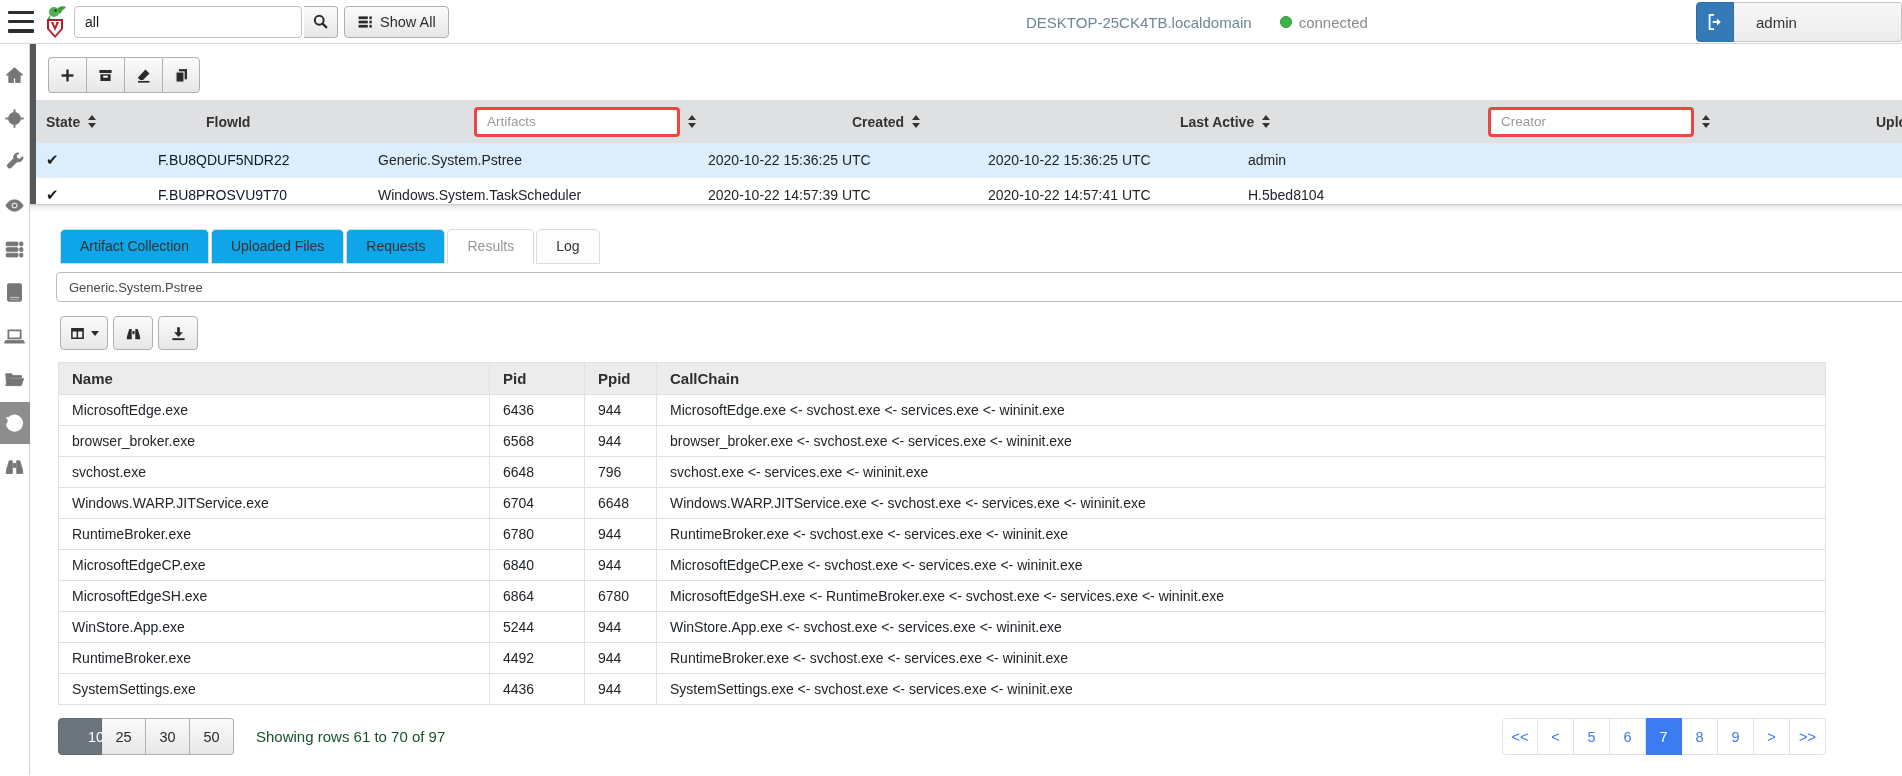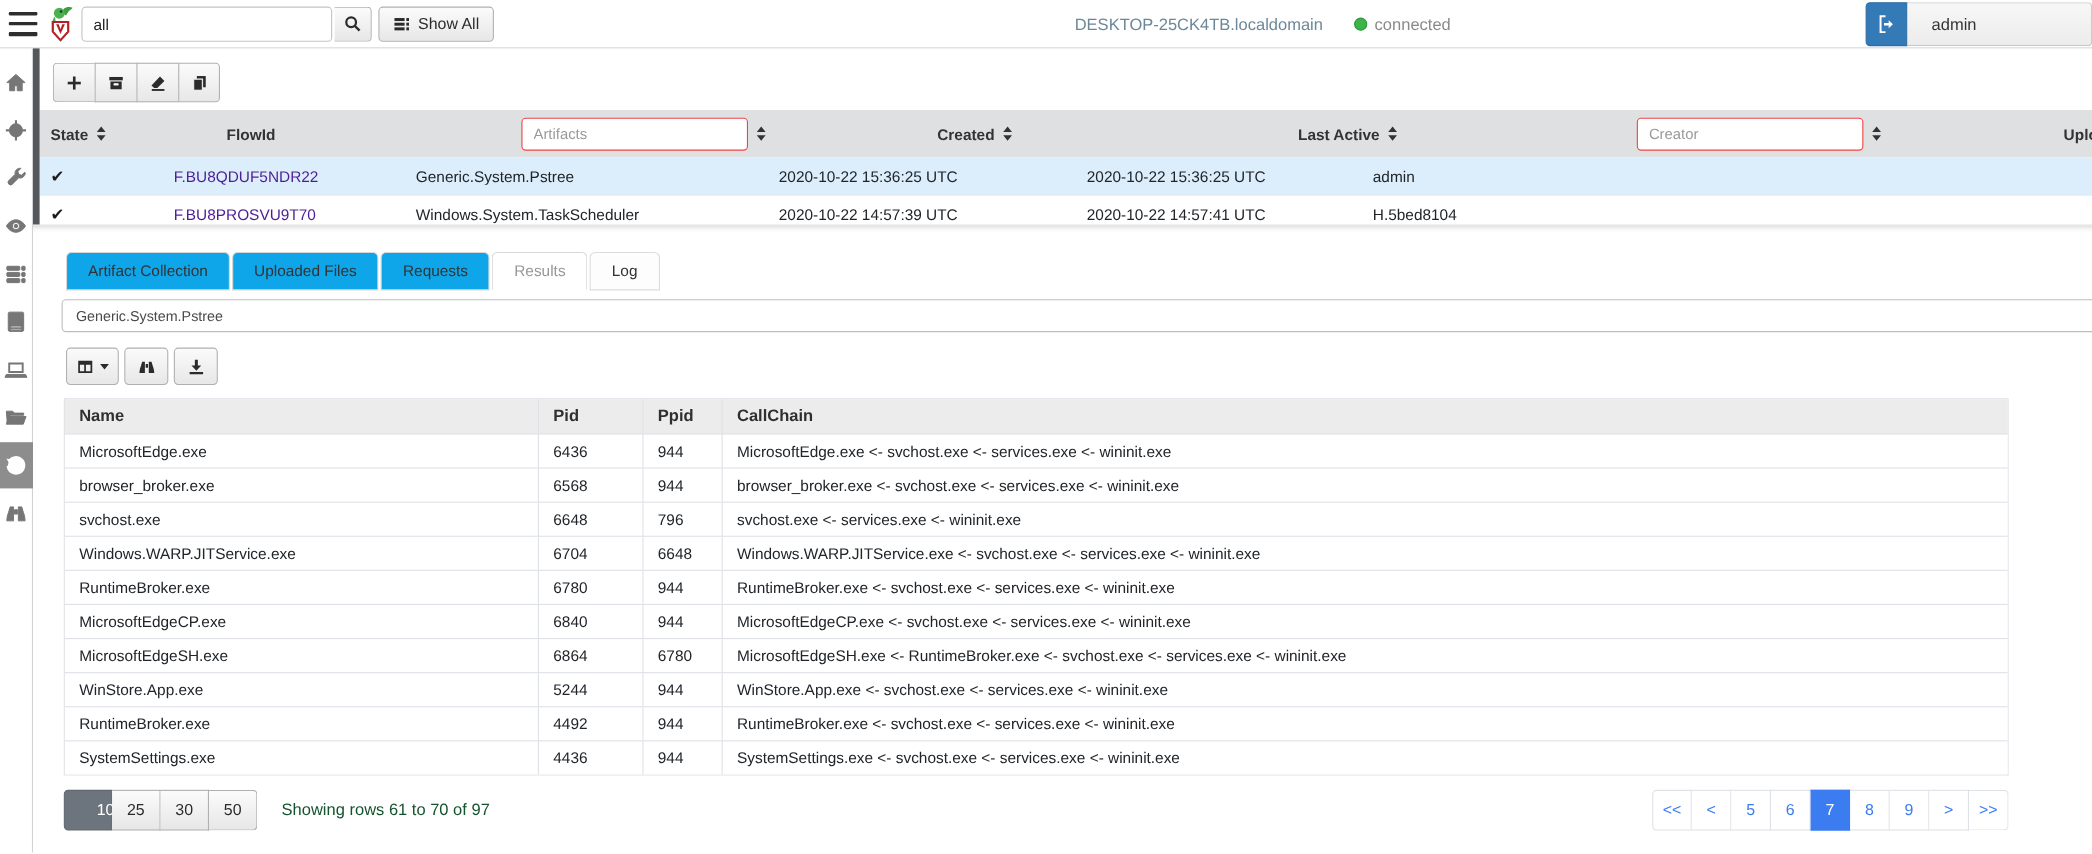--- a/index.html
+++ b/index.html
@@ -8,21 +8,21 @@
   
   .topbar { height:44px; display:flex; align-items:center; border-bottom:1px solid #d6d6d6; padding:0 0 0 8px; position:relative; }
   .burger { width:26px; height:22px; display:flex; flex-direction:column; justify-content:space-between; cursor:pointer; margin-right:8px; }
   .burger i { height:3.5px; background:#2d2d2d; border-radius:1px; }
   .logo { width:26px; height:34px; margin-right:6px; }
   .search-input { width:228px; height:32px; border:1px solid #c3c3c3; border-radius:4px; padding:0 10px; font-size:14px; color:#222; outline:none; }
   .btn { background:linear-gradient(#fbfbfb,#e7e7e7); border:1px solid #b0b0b0; color:#2b2b2b; font-size:14px;
          display:inline-flex; align-items:center; justify-content:center; cursor:pointer; }
   .search-btn { width:34px; height:32px; border-radius:0 4px 4px 0; border-left:none; margin-left:2px; }
   .showall-btn { height:32px; padding:0 12px; border-radius:4px; margin-left:6px; gap:7px; font-size:14.5px; }
-  .host-block { position:absolute; left:977px; top:0; height:44px; display:flex; align-items:center; gap:10px; }
+  .host-block { position:absolute; left:1026px; top:0; height:44px; display:flex; align-items:center; gap:10px; }
   .hostname { color:#6b8798; font-size:15px; }
   .conn { display:flex; align-items:center; gap:7px; margin-left:18px; }
   .conn-dot { width:12px; height:12px; border-radius:50%; background:#3cb44a; border:1px solid #2d9639; }
   .conn-label { color:#8a8a8a; font-size:15px; }
   .user-group { position:absolute; right:0; top:2px; height:40px; display:flex; }
   .logout-btn { width:38px; height:40px; background:#337ab7; border:1px solid #2e6da4; border-radius:4px 0 0 4px; display:flex; align-items:center; justify-content:center; cursor:pointer; }
   .user-btn { width:168px; height:40px; background:linear-gradient(#f7f7f7,#ececec); border:1px solid #c6c6c6; border-left:none; border-radius:0 4px 4px 0; font-size:15px; color:#333; display:flex; align-items:center; padding-left:22px; cursor:pointer; }
 
   
   .app { display:flex; height:731px; }
@@ -38,31 +38,31 @@
   .darkbar { position:absolute; left:0; top:0; width:6px; height:160px; background:#54585c; }
   .flows-toolbar { margin:13px 0 0 12px; display:inline-flex; }
   .flows-toolbar .tbtn { width:38px; height:36px; border-radius:0; border-right-width:0; }
   .flows-toolbar .tbtn:first-child { border-radius:4px 0 0 4px; }
   .flows-toolbar .tbtn:last-child { border-radius:0 4px 4px 0; border-right-width:1px; }
   .tbtn svg { width:17px; height:17px; fill:#2b2b2b; }
   .fwrap { margin-top:7px; height:104px; overflow:hidden; margin-right:13px; }
   .fgrid { display:grid; grid-template-columns:112px 220px 330px 280px 260px 340px 160px 1fr; align-items:center; }
   .fhead { background:#dfe0e2; height:43px; font-weight:bold; font-size:14px; color:#333;gap:48px; }
   .fhead .hcell { display:flex; align-items:center; padding-left:10px; }
-  .filter-input { width:206px; height:30px; border:1px solid #ef4444; border-radius:4px; padding:0 10px; font-size:13.5px; color:#555; outline:none; }
+  .filter-input { width:206px; height:30px; border:3px solid #ef4444; border-radius:4px; padding:0 10px; font-size:13.5px; color:#555; outline:none; }
   .filter-input::placeholder { color:#9a9a9a; }
   .sort { display:inline-flex; flex-direction:column; gap:2.5px; margin-left:8px; cursor:pointer; }
   .sort i { width:0; height:0; border-left:4.5px solid transparent; border-right:4.5px solid transparent; }
   .sort .up { border-bottom:5.5px solid #333; }
   .sort .dn { border-top:5.5px solid #333; }
   .frow { height:35px; font-size:14px; border-bottom:1px solid #e9ebee; background:#fff; cursor:pointer; }
   .frow.sel { background:#dceefc; }
   .frow > div { padding-left:10px; overflow:hidden; white-space:nowrap; }
   .frow .num { text-align:right; padding-right:10px; }
-  .flink { color:#4c1d95; text-decoration:none; }
+  .flink { color:#0f172a; text-decoration:none; }
   .check { font-size:15px; color:#1b1b1b; }
   .fscroll { position:absolute; right:0; top:56px; bottom:0; width:13px; background:#f3f3f3; border-left:1px solid #e0e0e0; }
   .fthumb { position:absolute; top:1px; left:2px; width:9px; height:36px; background:#bfbfbf; border-radius:5px; }
 
   
   .panel { flex:1; border-top:1px solid #cfcfcf; box-shadow:inset 0 7px 7px -7px rgba(0,0,0,.25); padding-top:24px; }
   .tabs { display:flex; margin-left:30px; gap:2px; }
   .tab { padding:8px 19px 9px; font-size:14px; border-radius:5px 5px 0 0; cursor:pointer; border:1px solid transparent; }
   .tab.gray { background:#0ea5e9; border-color:#d8d8d8; color:#333; }
   .tab.active { background:#fff; border-color:#d8d8d8; border-bottom-color:#fff; color:#979797; }

